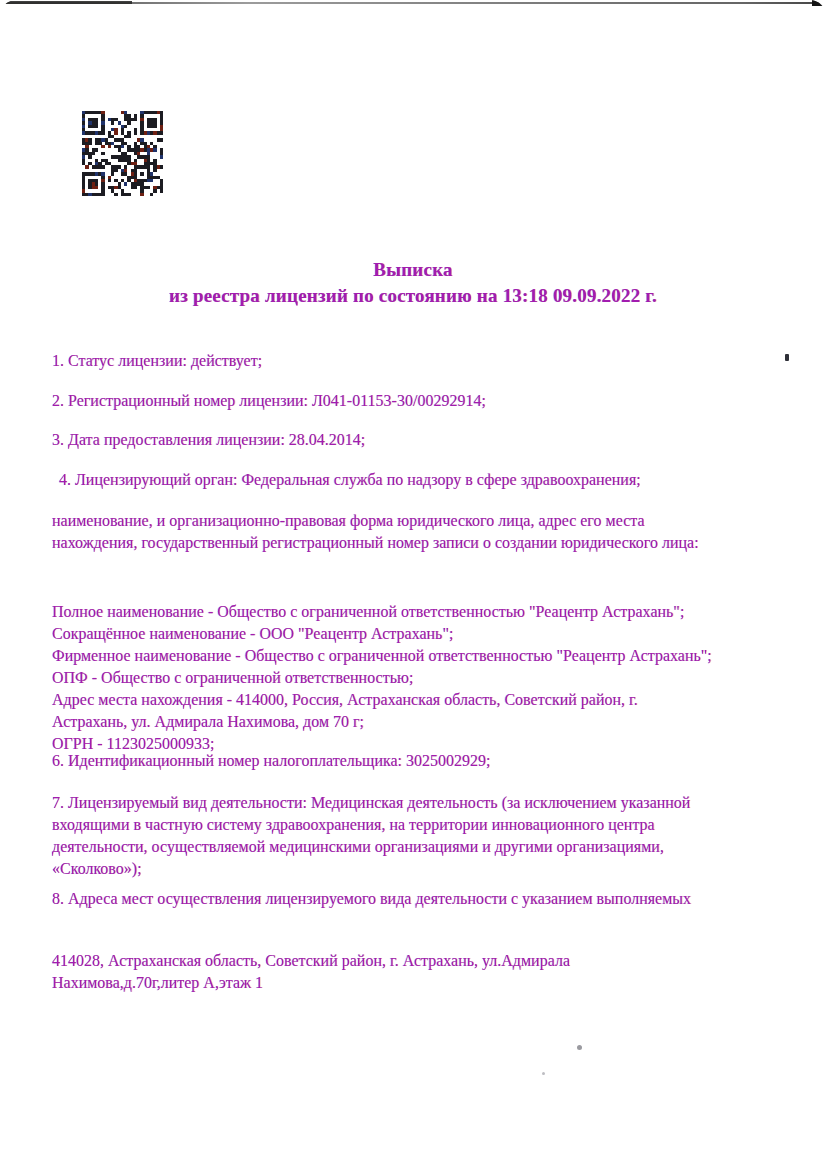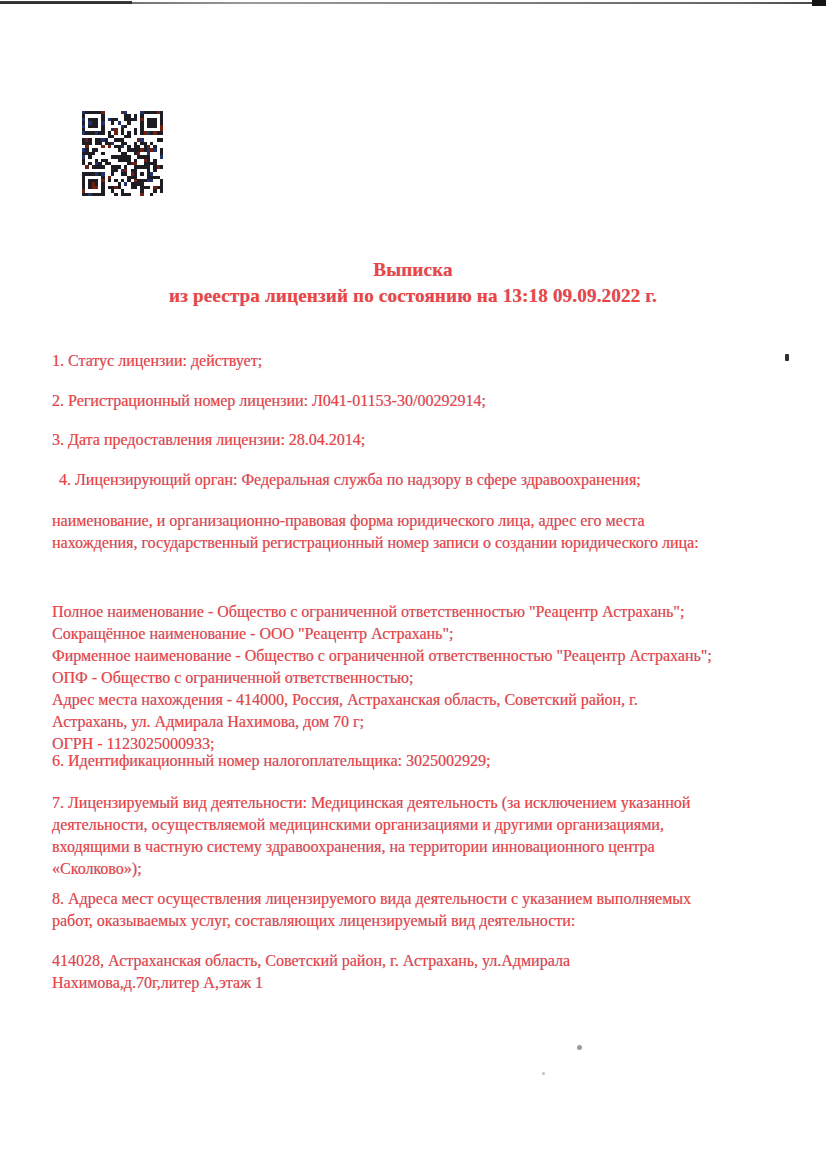--- a/index.html
+++ b/index.html
@@ -3,21 +3,22 @@
 <meta charset="utf-8">
 <style>
   html, body { margin: 0; padding: 0; background: #ffffff; }
   .page {
     position: relative;
     width: 826px;
     height: 1169px;
     background: #ffffff;
     overflow: hidden;
     font-family: "Liberation Serif", "DejaVu Serif", serif;
-    color: #ef4444;
+    color: #a21caf;
+    border-radius: 16px;
   }
   
   .scan-top-line {
     position: absolute;
     top: 2px; left: 0;
     width: 100%; height: 2px;
     background: linear-gradient(to right, #30302f 0%, #4c4c4c 12%, #8a8a8a 30%, #6f6f6f 55%, #4a4a4a 90%, #222 100%);
     opacity: .85;
   }
   .scan-top-left {
@@ -429,26 +430,25 @@
       <div>ОПФ - Общество с ограниченной ответственностью;</div>
       <div>Адрес места нахождения - 414000, Россия, Астраханская область, Советский район, г.</div>
       <div>Астрахань, ул. Адмирала Нахимова, дом 70 г;</div>
       <div>ОГРН - 1123025000933;</div>
     </div>
   <div class="para p7">
       <div>6. Идентификационный номер налогоплательщика: 3025002929;</div>
     </div>
   <div class="para p8">
       <div>7. Лицензируемый вид деятельности: Медицинская деятельность (за исключением указанной</div>
+      <div>входящими в частную систему здравоохранения, на территории инновационного центра</div>
       <div>деятельности, осуществляемой медицинскими организациями и другими организациями,</div>
-      <div>входящими в частную систему здравоохранения, на территории инновационного центра</div>
       <div>«Сколково»);</div>
     </div>
   <div class="para p9">
       <div>8. Адреса мест осуществления лицензируемого вида деятельности с указанием выполняемых</div>
-      <div>работ, оказываемых услуг, составляющих лицензируемый вид деятельности:</div>
     </div>
   <div class="para p10">
       <div>414028, Астраханская область, Советский район, г. Астрахань, ул.Адмирала</div>
       <div>Нахимова,д.70г,литер А,этаж 1</div>
     </div>
 
 </div>
 
 </body></html>

